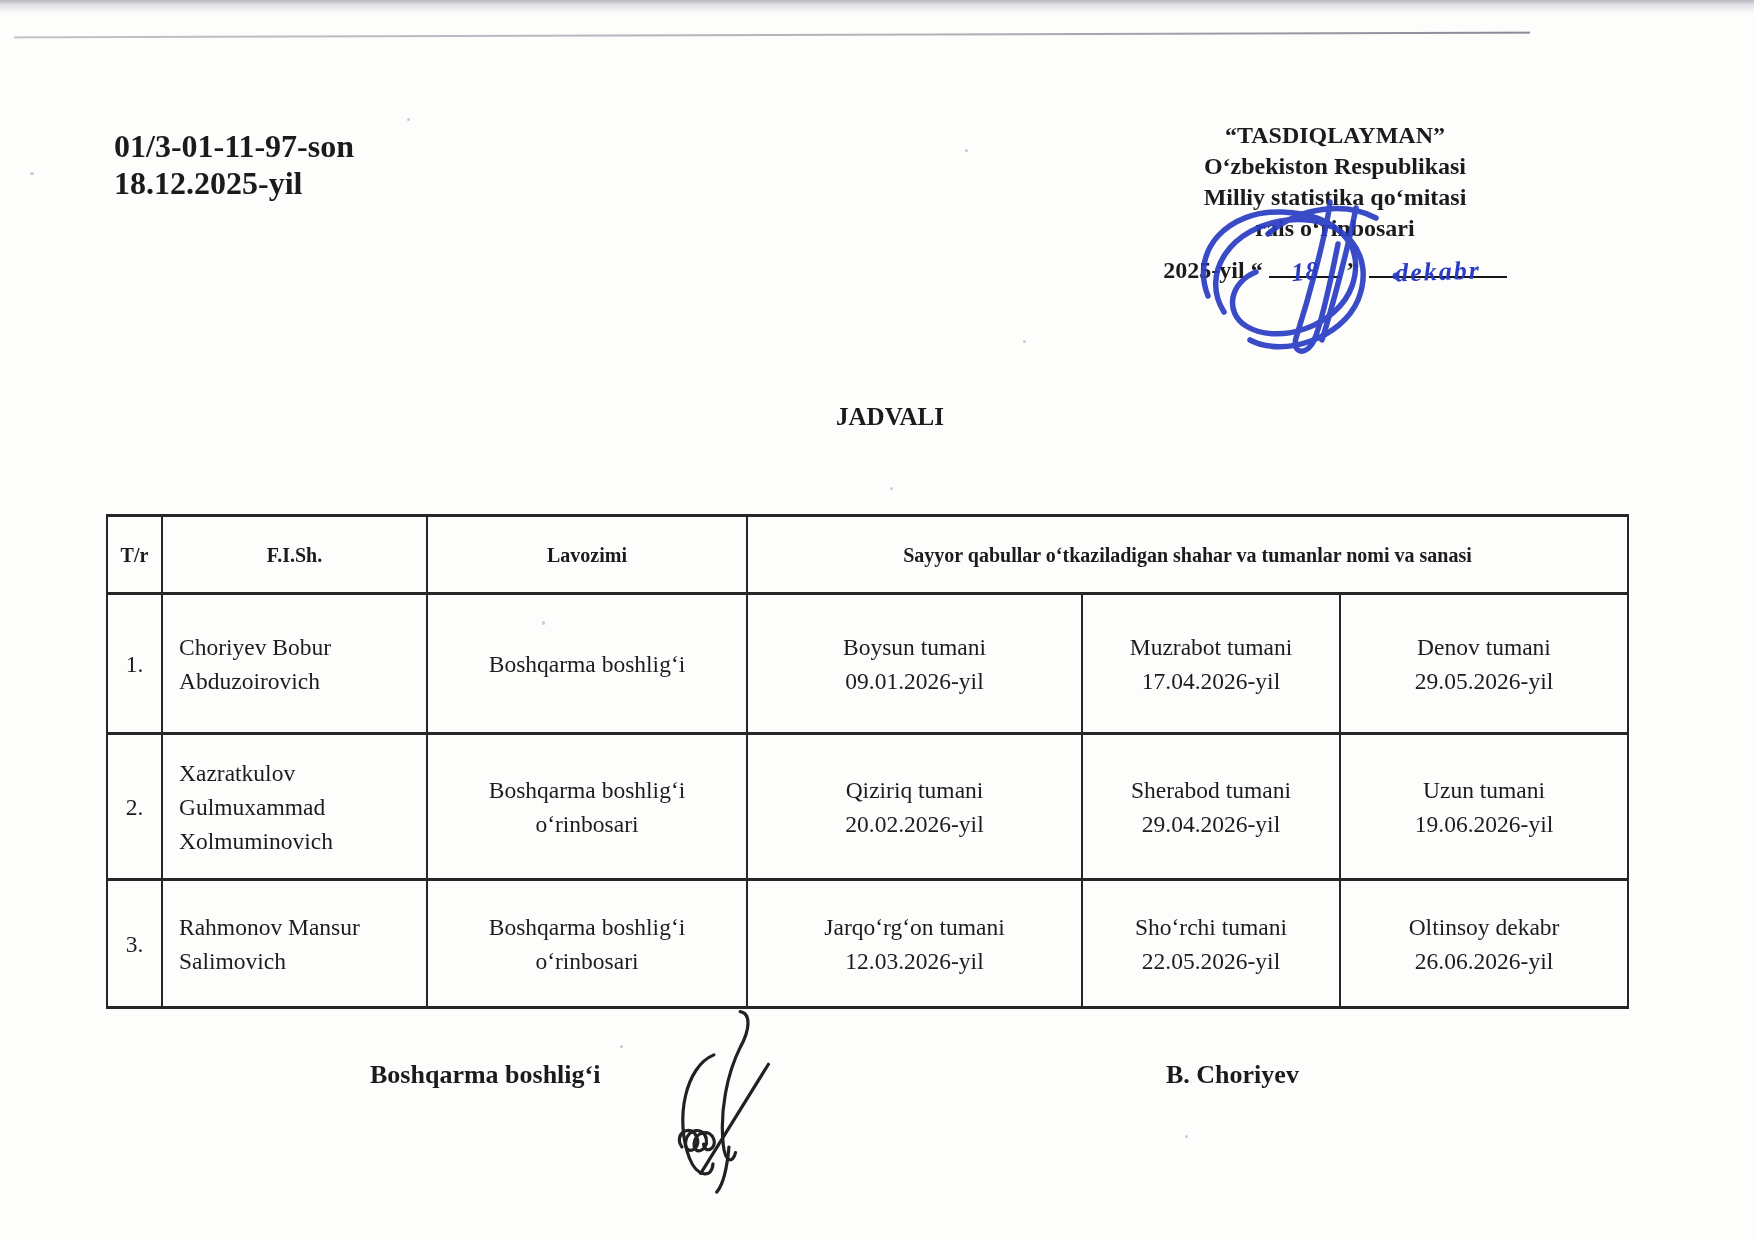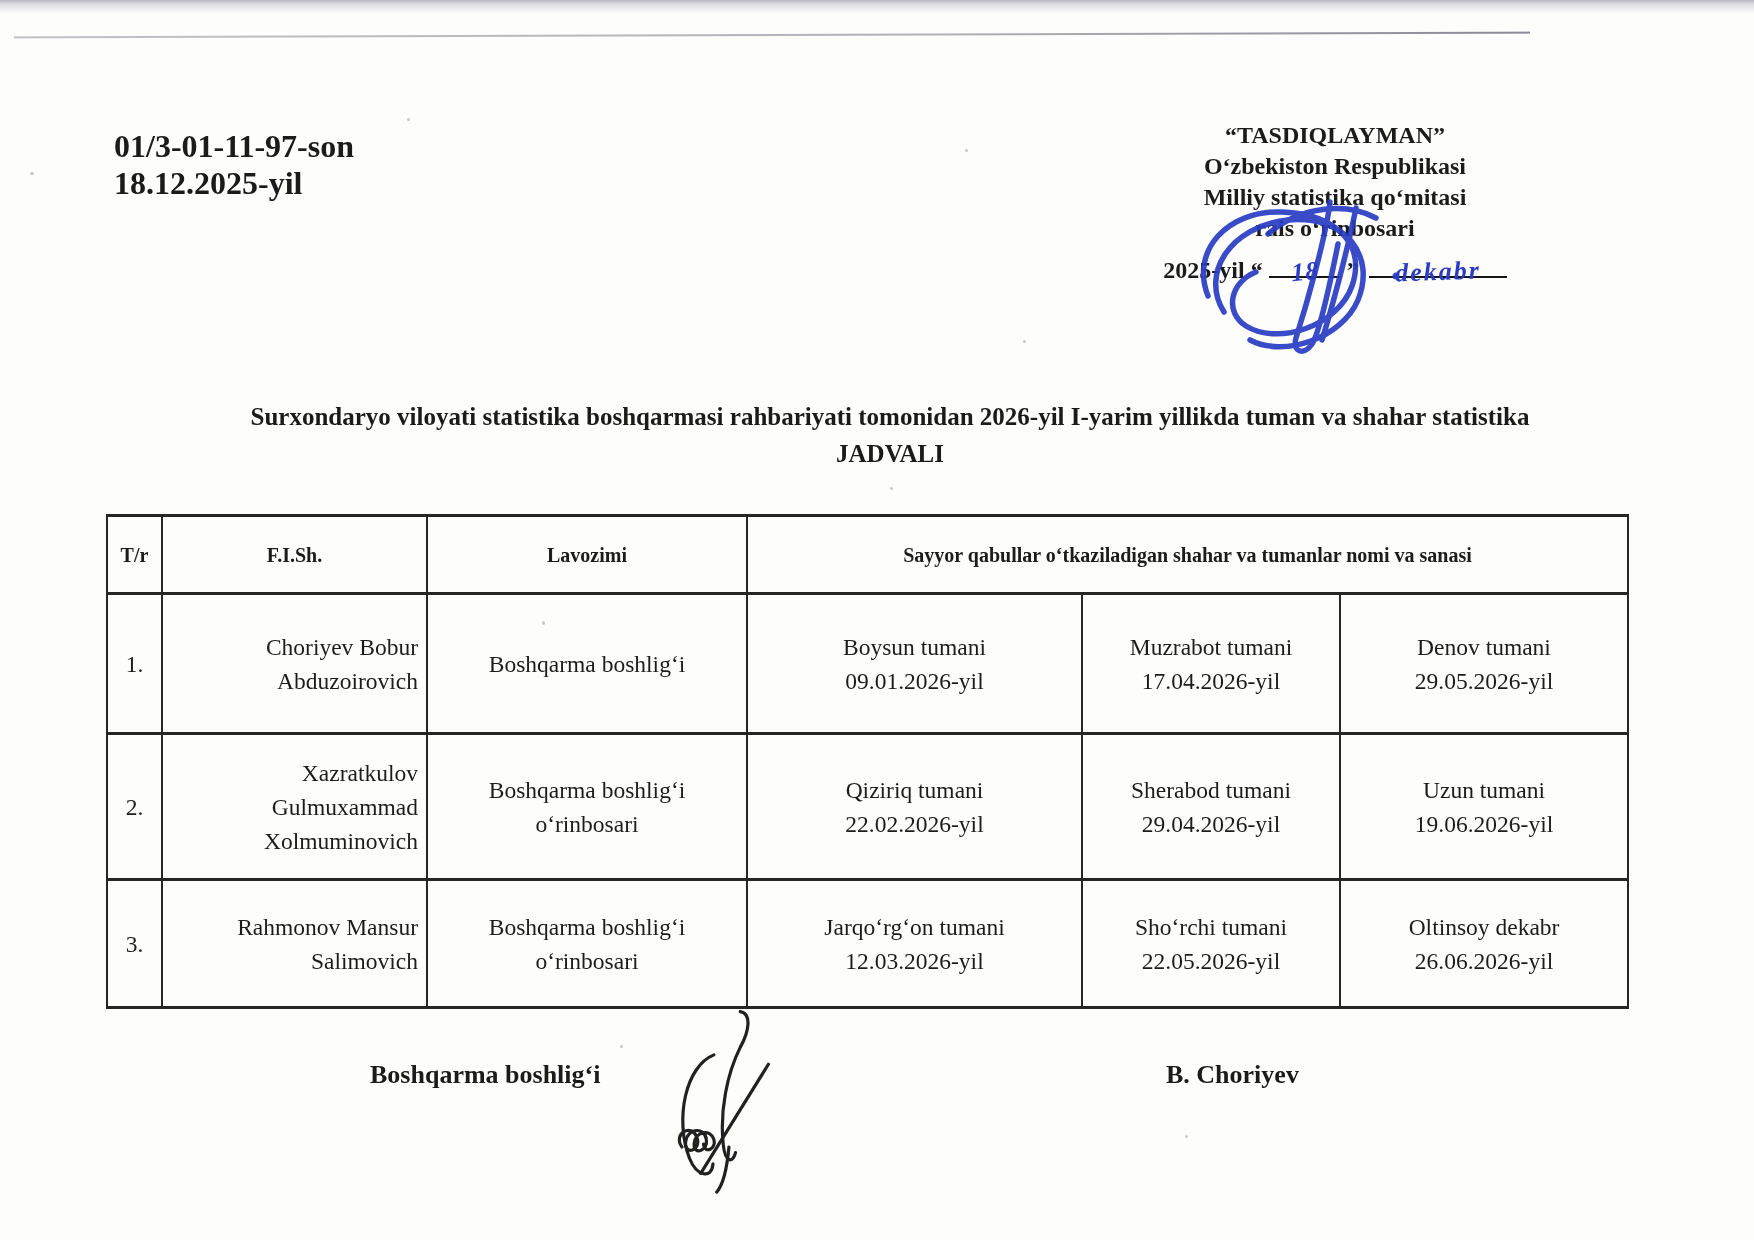--- a/index.html
+++ b/index.html
@@ -73,21 +73,21 @@
   .doc-table th, .doc-table td {
     border:2px solid #262626;
     border-top-width:3px; border-bottom-width:3px;
     vertical-align:middle; text-align:center;
     padding:6px 8px; line-height:34px;
   }
   .doc-table th { font-size:20px; font-weight:bold; height:78px; }
   .row-1 td { height:140px; }
   .row-2 td { height:146px; }
   .row-3 td { height:128px; }
-  td.cell-name { text-align:right; padding-left:16px; }
+  td.cell-name { text-align:left; padding-left:16px; }
   
   .footer-label {
     position:absolute; left:370px; top:1060px;
     font-size:26px; font-weight:bold; white-space:nowrap;
   }
   .footer-name {
     position:absolute; left:1166px; top:1060px;
     font-size:26px; font-weight:bold; white-space:nowrap;
   }
   .footer-sig {
@@ -132,21 +132,20 @@
       <path d="M 28,108 C 10,62 48,22 102,24 C 158,26 186,58 172,98 C 158,138 98,158 66,138 C 44,124 50,94 76,84"></path>
       <path d="M 44,124 C 20,86 50,38 108,32 C 166,27 196,68 178,112 C 162,150 104,170 70,152"></path>
       <path d="M 150,14 C 146,48 128,112 116,150 C 112,164 124,168 132,156 C 140,144 150,96 158,56"></path>
       <path d="M 176,20 C 168,60 152,120 142,152"></path>
       <path d="M 88,46 C 120,18 166,14 196,30"></path>
       <circle cx="216" cy="88" r="3.5" fill="#2a3cc4" stroke="none"></circle>
     </g>
   </svg>
 
   <div class="doc-title">
-    <div>Surxondaryo viloyati statistika boshqarmasi rahbariyati tomonidan 2026-yil I-yarim yillikda tuman va shahar statistika</div>
     <div>JADVALI</div>
   </div>
 
   <table class="doc-table">
     <colgroup>
       <col style="width:55px">
         <col style="width:265px">
         <col style="width:320px">
       <col style="width:335px">
         <col style="width:258px">
@@ -175,21 +174,21 @@
         <div>Denov tumani</div>
         <div>29.05.2026-yil</div>
       </td>
     </tr>
     <tr class="row-2">
       <td>2.</td>
       <td class="cell-name">Xazratkulov Gulmuxammad Xolmuminovich</td>
       <td>Boshqarma boshlig‘i o‘rinbosari</td>
       <td>
         <div>Qiziriq tumani</div>
-        <div>22.02.2026-yil</div>
+        <div>20.02.2026-yil</div>
       </td>
       <td>
         <div>Sherabod tumani</div>
         <div>29.04.2026-yil</div>
       </td>
       <td>
         <div>Uzun tumani</div>
         <div>19.06.2026-yil</div>
       </td>
     </tr>

